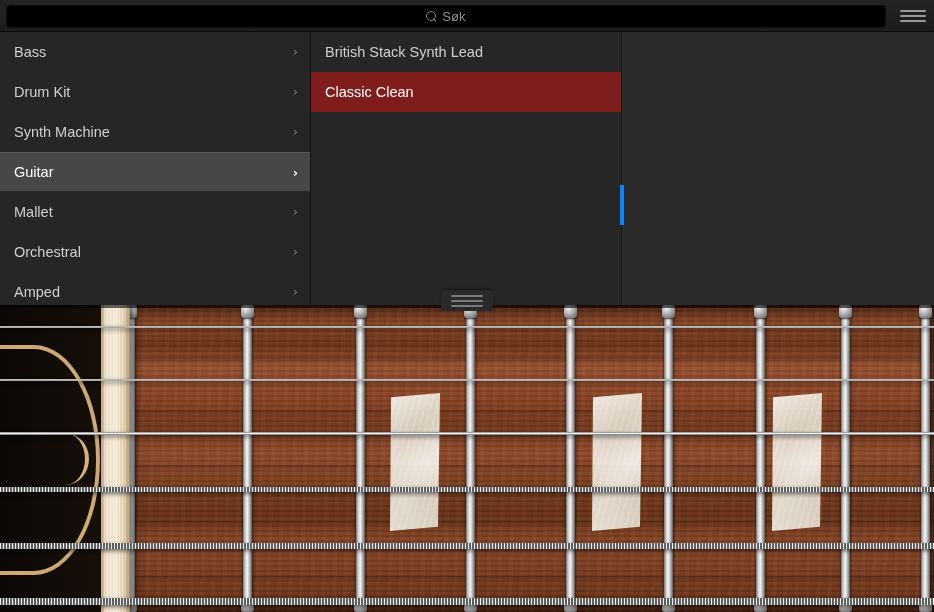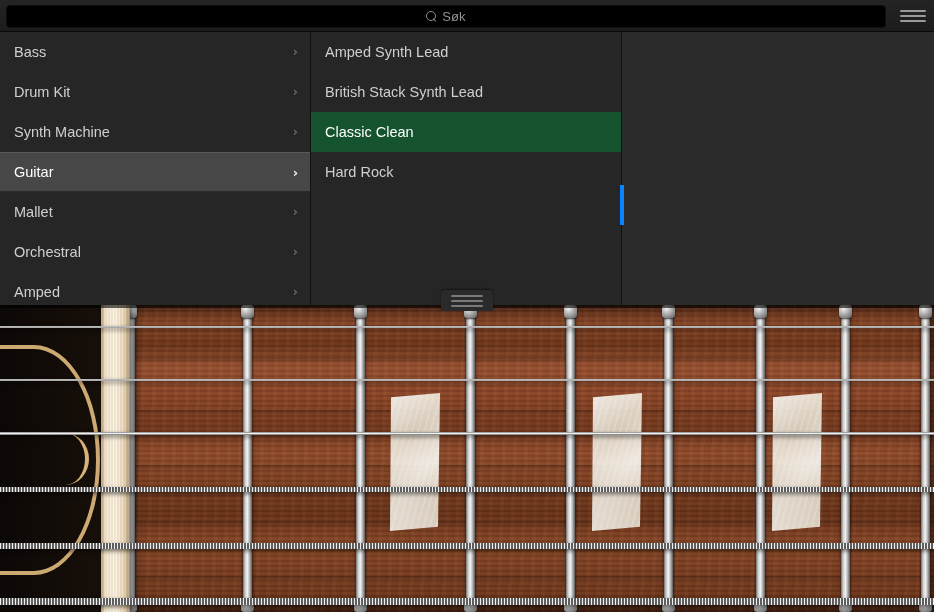--- a/index.html
+++ b/index.html
@@ -74,21 +74,21 @@
   .row .chev {
     font-size:13px; color:#7d7d7d; margin-left:8px; flex:0 0 auto;
     font-family:"DejaVu Sans", sans-serif;
   }
   .row.selected-gray {
     background:#474747; color:#ffffff;
     border-top:1px solid #5a5a5a; border-bottom:1px solid #2b2b2b;
   }
   .row.selected-gray .chev { color:#f2f2f2; font-weight:bold; }
   .row.selected-blue {
-    background:#14532d; color:#ffffff;
+    background:#7f1d1d; color:#ffffff;
   }
 
   
   .blue-sliver {
     position:absolute; left:620px; top:185px; width:4px; height:40px;
     background:#0a84ff; z-index:5;
   }
 
   
   .drag-handle {
@@ -255,30 +255,24 @@
           <span class="label">Orchestral</span>
           <span class="chev">›</span>
         </div>
         <div class="row">
           <span class="label">Amped</span>
           <span class="chev">›</span>
         </div>
       </div>
     <div class="col col-2" id="col-2">
         <div class="row">
-          <span class="label">Amped Synth Lead</span>
-        </div>
-        <div class="row">
           <span class="label">British Stack Synth Lead</span>
         </div>
         <div class="row selected-blue">
           <span class="label">Classic Clean</span>
-        </div>
-        <div class="row">
-          <span class="label">Hard Rock</span>
         </div>
       </div>
     <div class="col col-3" id="col-3"></div>
   </div>
   <div class="blue-sliver"></div>
 
   <div class="drag-handle">
     <i></i>
     <i></i>
     <i></i>

